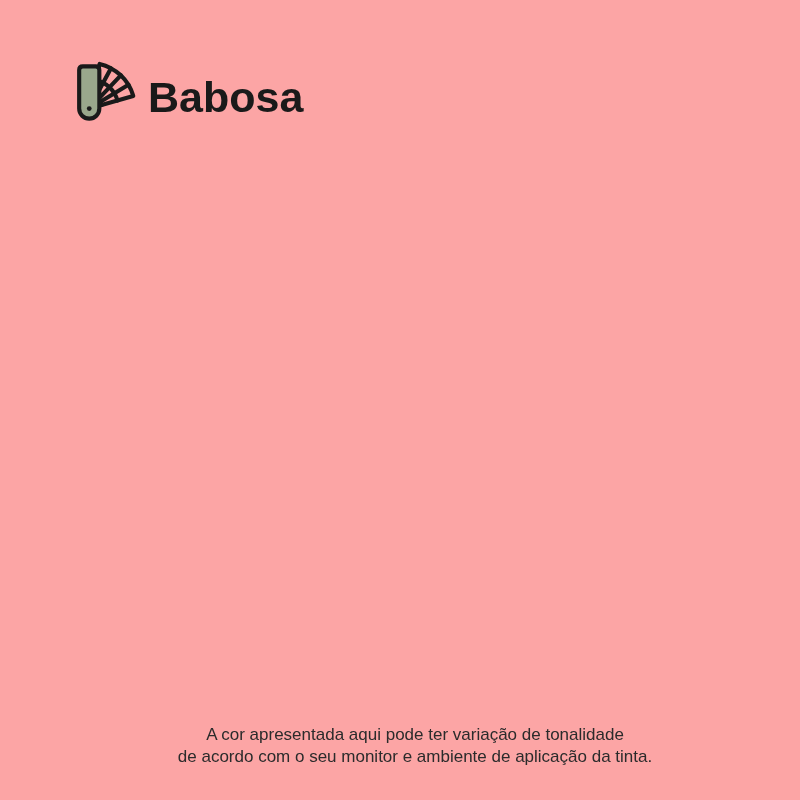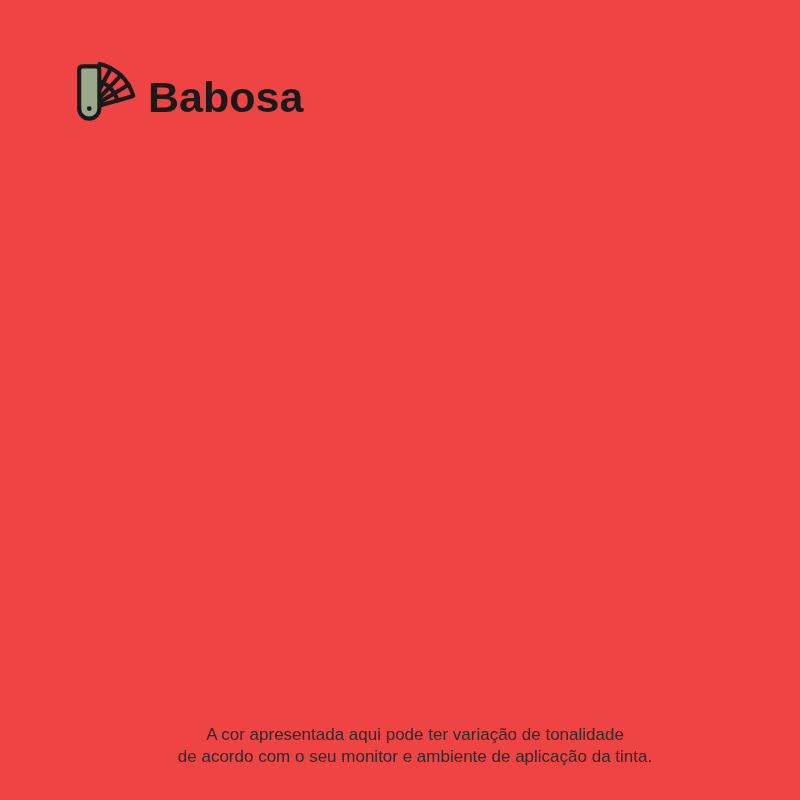--- a/index.html
+++ b/index.html
@@ -55,21 +55,21 @@
   }
   .disclaimer p {
     margin: 0;
     font-size: 17px;
     line-height: 22px;
   }
 </style>
 </head>
 <body>
 
-<div class="page" style="background-color: #ef4444;">
+<div class="page" style="background-color: #fca5a5;">
 
   <header class="brand">
     <span class="logo">
       <svg viewBox="0 0 72 72" fill="none" stroke="currentColor" stroke-width="4.5" stroke-linecap="round" stroke-linejoin="round" aria-hidden="true">
 
         <path d="M21 53 L32.3 4.3 A50 50 0 0 1 69 39.2 Z"></path>
         <path d="M28.2 21.8 A32 32 0 0 1 51.8 44.2"></path>
         <path d="M24.2 39.4 A14 14 0 0 1 34.5 49.1"></path>
         <path d="M21 53 L44.7 9"></path>
         <path d="M21 53 L55.4 16.7"></path>

